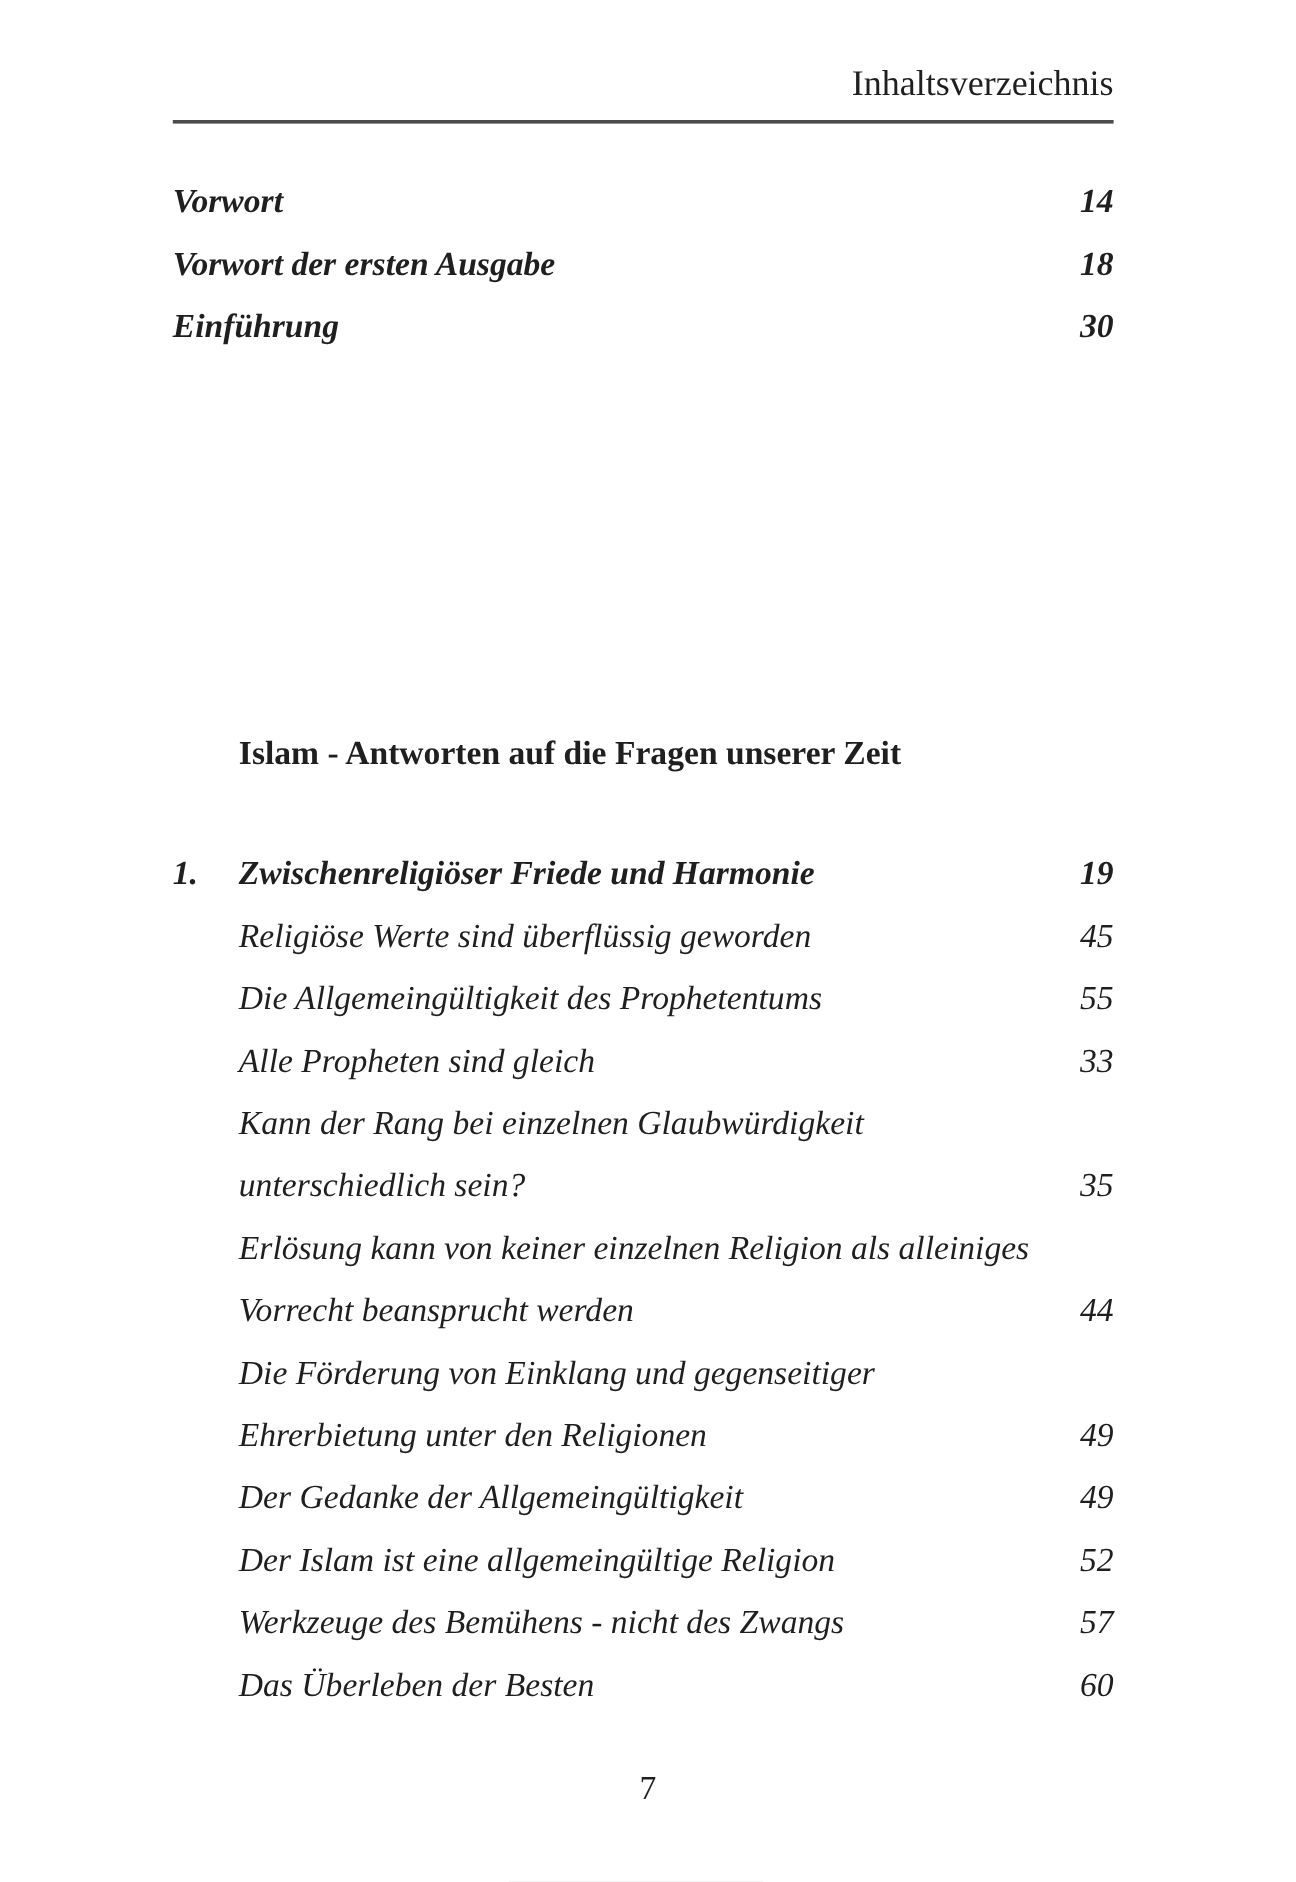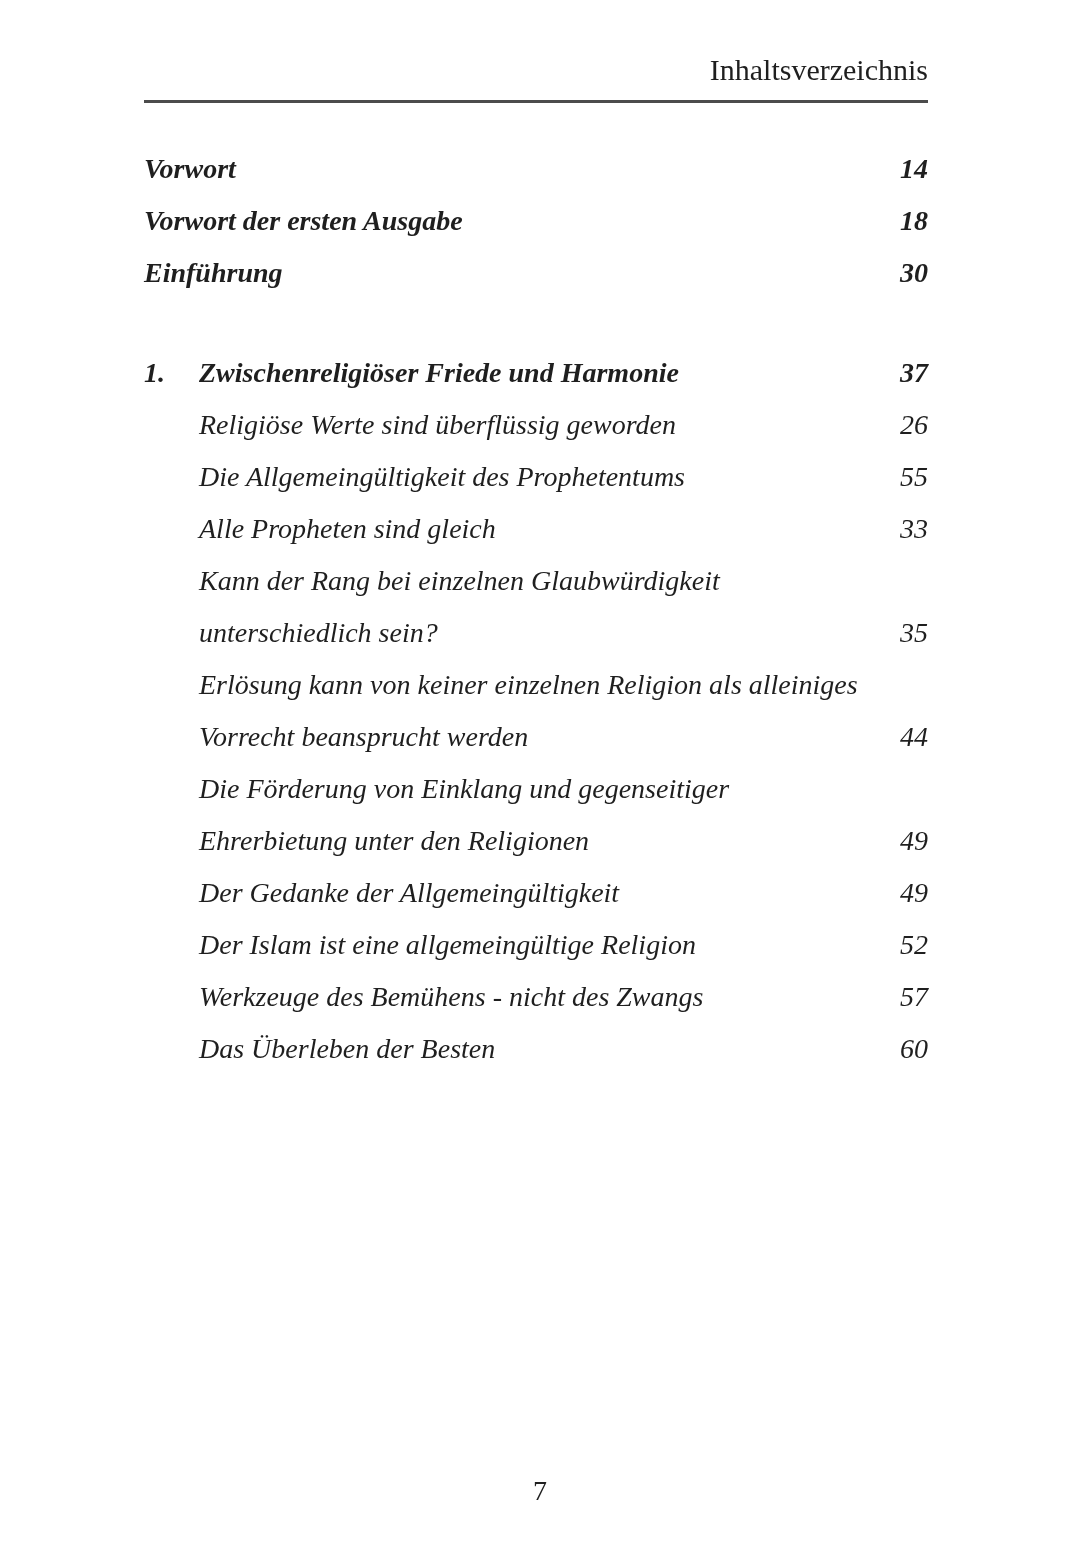--- a/index.html
+++ b/index.html
@@ -98,33 +98,34 @@
       <div class="toc-row">
         <span class="row-title bold">Vorwort der ersten Ausgabe</span>
         <span class="row-page bold">18</span>
       </div>
       <div class="toc-row">
         <span class="row-title bold">Einführung</span>
         <span class="row-page bold">30</span>
       </div>
     </div>
 
+    <div class="part-heading">Islam - Antworten auf die Fragen unserer Zeit</div>
 
     <div class="chapter-block">
 
       <div class="toc-row chapter-row">
         <span class="row-num">1.</span>
         <span class="row-title">Zwischenreligiöser Friede und Harmonie</span>
-        <span class="row-page bold">37</span>
+        <span class="row-page bold">19</span>
       </div>
 
       <div class="sub-entries">
         <div class="toc-row">
           <span class="row-title">Religiöse Werte sind überflüssig geworden</span>
-          <span class="row-page">26</span>
+          <span class="row-page">45</span>
         </div>
         <div class="toc-row">
           <span class="row-title">Die Allgemeingültigkeit des Prophetentums</span>
           <span class="row-page">55</span>
         </div>
         <div class="toc-row">
           <span class="row-title">Alle Propheten sind gleich</span>
           <span class="row-page">33</span>
         </div>
         <div class="toc-row">

